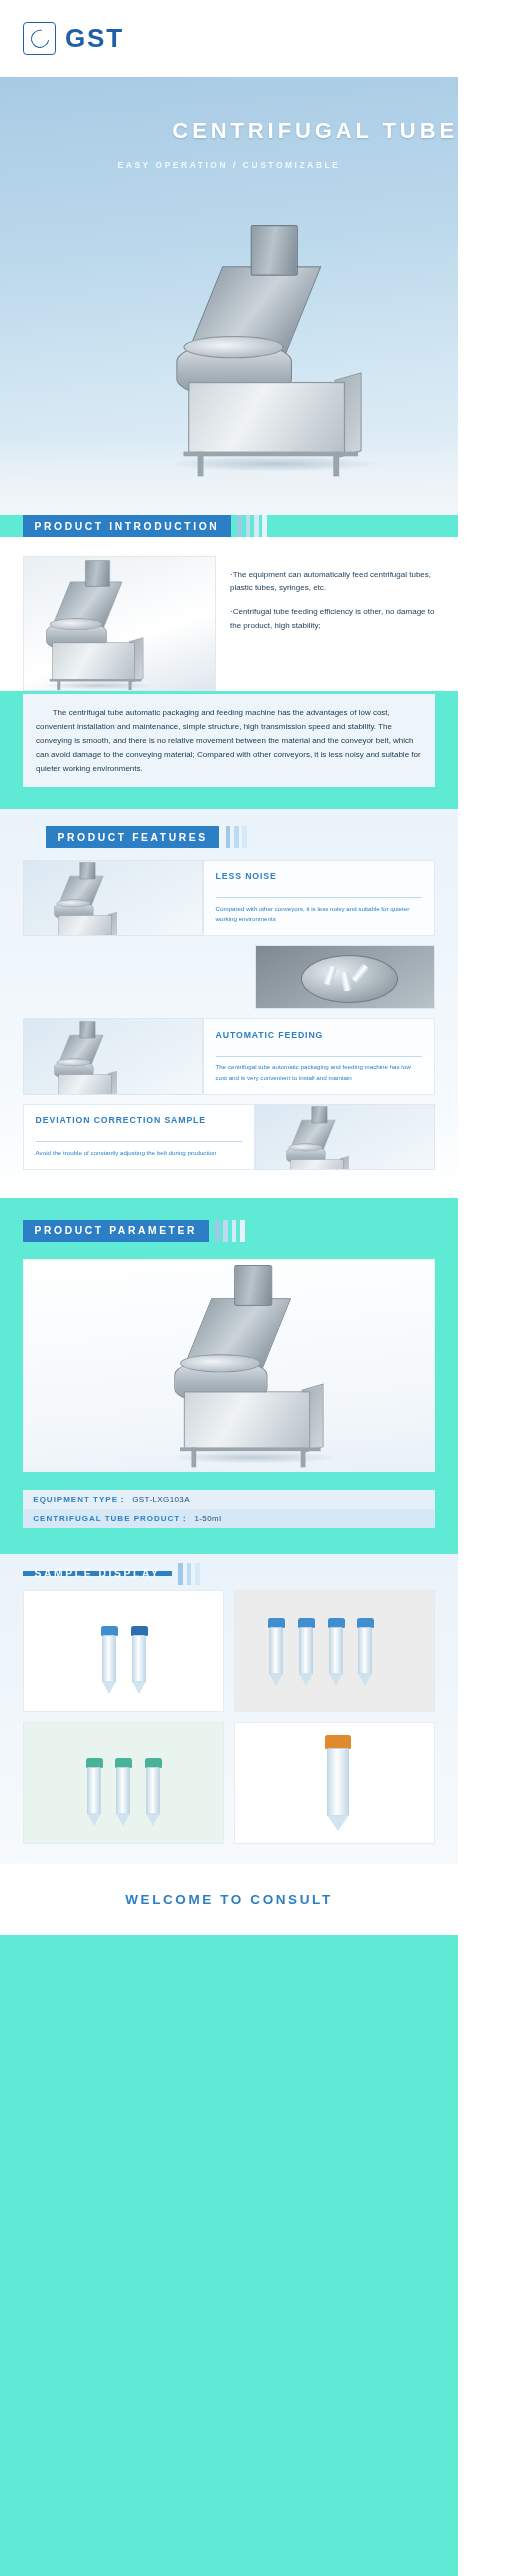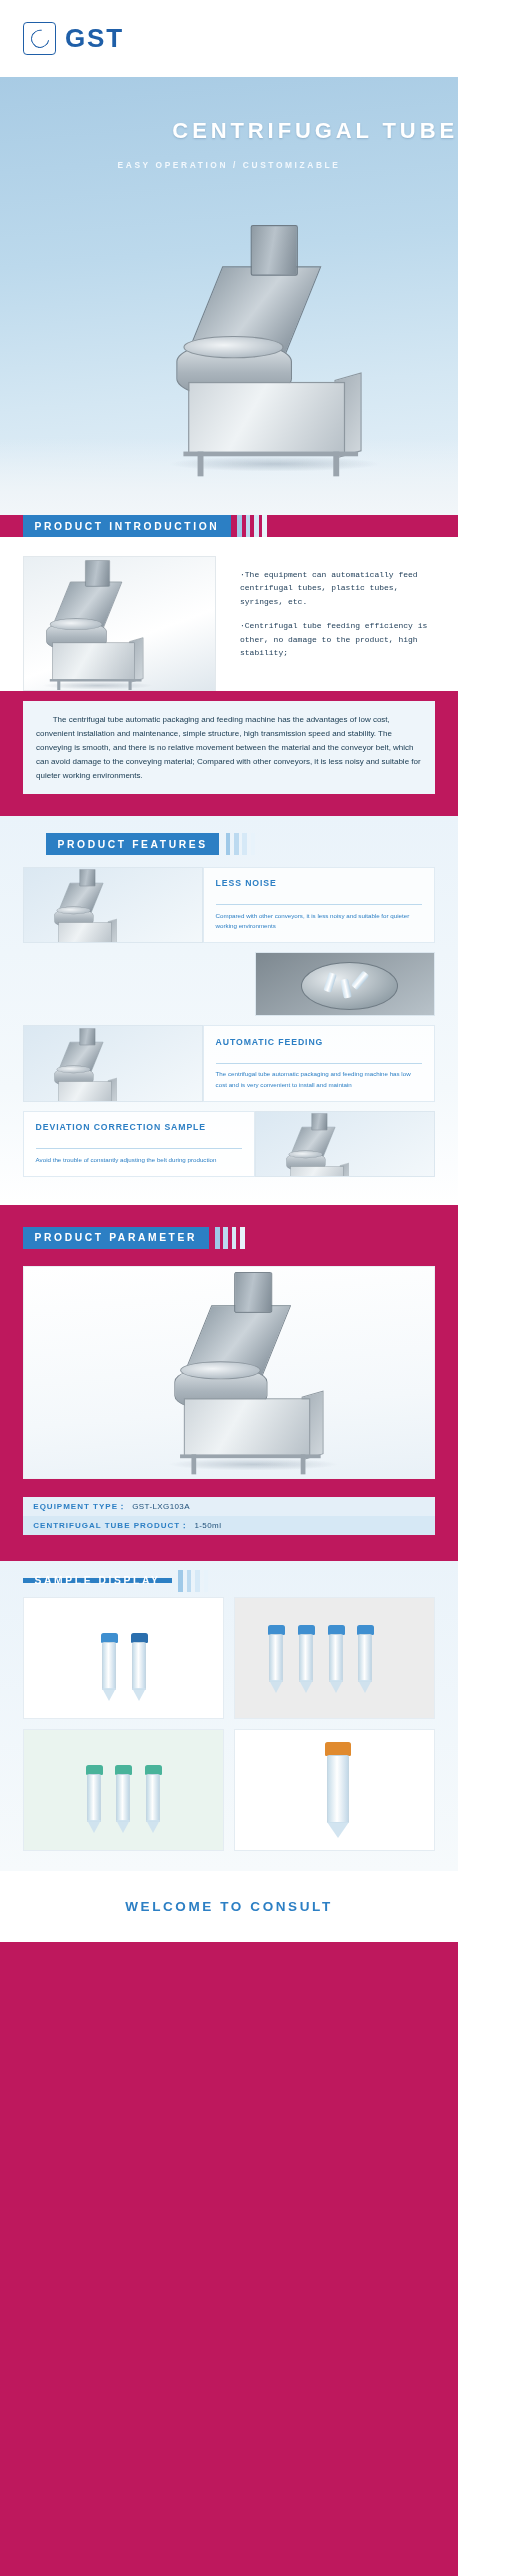--- a/index.html
+++ b/index.html
@@ -6,21 +6,21 @@
   html, body {
     width: 515px;
     background: #ffffff;
     font-family: "Liberation Sans", sans-serif;
   }
   .page {
     width: 458px;
     height: 2576px;
     position: relative;
     overflow: hidden;
-    background: #be185d;
+    background: #5eead4;
   }
 
   
   .logo-bar {
     height: 77px;
     background: #ffffff;
     display: flex;
     align-items: center;
     padding-left: 23px;
   }
@@ -200,22 +200,21 @@
   }
   .sec-head .stripes i:nth-child(2) { background: #bcdaf0; }
   .sec-head .stripes i:nth-child(3) { background: #d6e9f7; }
   .sec-head .stripes i:nth-child(4) { background: #e8f3fb; }
 
   
   .intro {
     background: #ffffff;
     padding: 19.3px 23px 0 23px;
     display: flex;
-    gap: 24px;
-    font-family: Liberation Mono, monospace;
+    gap: 14px;
   }
   .intro-photo {
     width: 193px; height: 135px;
     background: linear-gradient(160deg,#e9eff3,#ffffff 60%,#dfe7ed);
     border: 0.6px solid #e2e8ec;
     position: relative;
     overflow: hidden;
     flex: none;
   }
   .intro-photo .machine {
@@ -228,21 +227,21 @@
     padding-top: 11.6px;
     flex: 1;
   }
   .intro-texts p {
     color: #1b3a55;
     font-size: 8px;
     line-height: 1.7;
     margin-bottom: 10.3px;
   }
   .intro-para {
-    margin: 10px 23px 0 23px;
+    margin: 3px 23px 0 23px;
     background: #eef5fa;
     color: #16384f;
     font-size: 8px;
     line-height: 1.75;
     padding: 11.6px 13px;
     text-indent: 16.7px;
   }
 
   
   .features {

